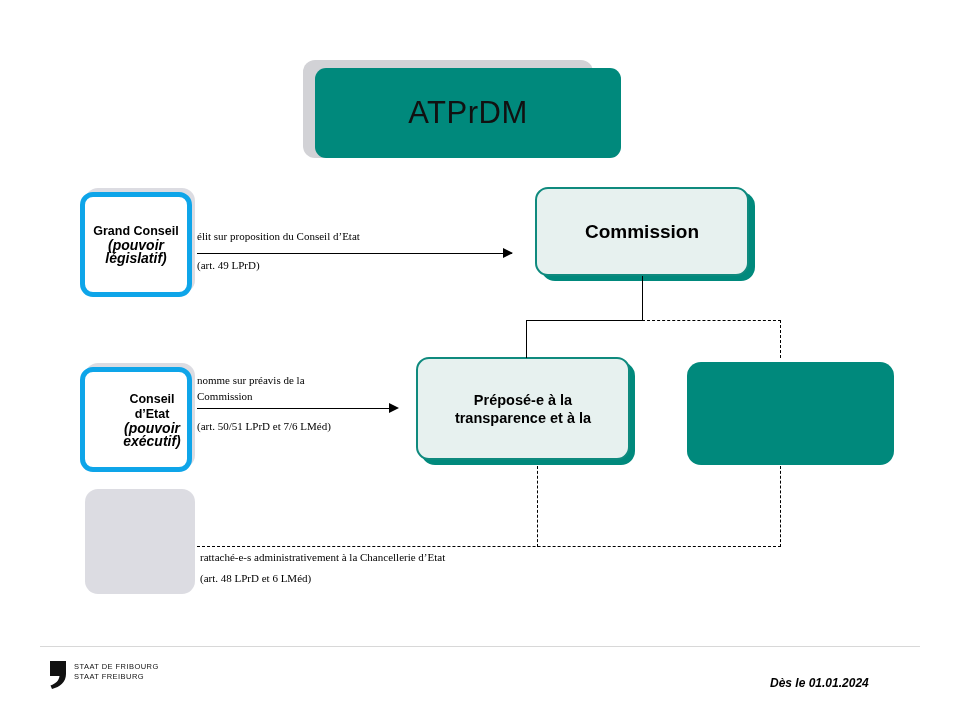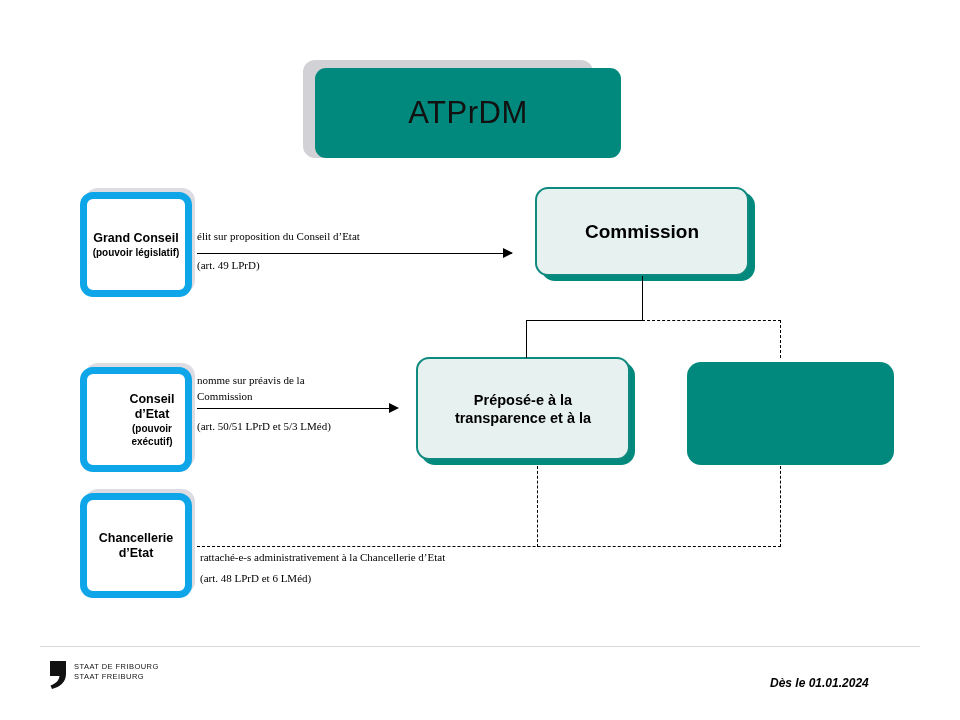--- a/index.html
+++ b/index.html
@@ -55,32 +55,33 @@
   }
 
   
   .plain-shadow {
     position: absolute;
     background: #dcdce2;
     border-radius: 13px;
   }
   .plain-box {
     background: #ffffff;
-    border: 7px solid #0ea5e9;
+    border: 5px solid #0ea5e9;
     border-radius: 13px;
   }
   .plain-box .line1 {
     font-size: 12.5px;
     font-weight: bold;
     line-height: 15px;
   }
   .plain-box .line2 {
-    font-size: 10px;
+    font-size: 14px;
     font-weight: bold;
     line-height: 13px;
+    font-style: italic;
   }
 
   
   .teal-shadow {
     position: absolute;
     background: #00897c;
     border-radius: 14px;
   }
   .teal-box {
     background: #e7f1ef;
@@ -204,24 +205,20 @@
     <span class="line2">(pouvoir législatif)</span>
   </div>
 
   <div class="plain-shadow" style="left:85px; top:363px; width:110px; height:105px;"></div>
   <div class="node plain-box" style="left:80px; top:367px; width:112px; height:105px;padding-left:32px;">
     <span class="line1">Conseil d’Etat</span>
     <span class="line2">(pouvoir exécutif)</span>
   </div>
 
   <div class="plain-shadow" style="left:85px; top:489px; width:110px; height:105px;"></div>
-  <div class="node plain-box" style="left:80px; top:493px; width:112px; height:105px;">
-    <span class="line1">Chancellerie</span>
-    <span class="line1">d’Etat</span>
-  </div>
 
   <div class="teal-shadow" style="left:541px; top:192px; width:214px; height:89px;"></div>
   <div class="node teal-box" style="left:535px; top:187px; width:214px; height:89px;">
     <span class="bigtext">Commission</span>
   </div>
 
   <div class="teal-shadow" style="left:421px; top:362px; width:214px; height:103px;"></div>
   <div class="node teal-box" style="left:416px; top:357px; width:214px; height:103px;">
     <span class="multitext">Préposé-e à la</span>
     <span class="multitext">transparence et à la</span>
@@ -231,21 +228,21 @@
 
   <div class="hline" style="left:197px; top:253px; width:315px;"></div>
   <div class="arrowhead" style="left:503px; top:248px;"></div>
   <div class="caption" style="left:197px; top:228px; width:318px;">élit sur proposition du Conseil d’Etat</div>
   <div class="caption" style="left:197px; top:257px; width:318px;">(art. 49 LPrD)</div>
 
   <div class="hline" style="left:197px; top:408px; width:200px;"></div>
   <div class="arrowhead" style="left:389px; top:403px;"></div>
   <div class="caption" style="left:197px; top:372px; width:200px;">nomme sur préavis de la</div>
   <div class="caption" style="left:197px; top:388px; width:200px;">Commission</div>
-  <div class="caption" style="left:197px; top:418px; width:200px;">(art. 50/51 LPrD et 5/3 LMéd)</div>
+  <div class="caption" style="left:197px; top:418px; width:200px;">(art. 50/51 LPrD et 7/6 LMéd)</div>
 
   <div class="vline" style="left:642px; top:276px; height:44px;"></div>
   <div class="hline" style="left:526px; top:320px; width:117px;"></div>
   <div class="vline" style="left:526px; top:320px; height:38px;"></div>
   <div class="hline-dash" style="left:642px; top:320px; width:139px;"></div>
   <div class="vline-dash" style="left:780px; top:320px; height:38px;"></div>
 
   <div class="vline-dash" style="left:537px; top:466px; height:81px;"></div>
   <div class="vline-dash" style="left:780px; top:466px; height:81px;"></div>
   <div class="hline-dash" style="left:197px; top:546px; width:584px;"></div>

